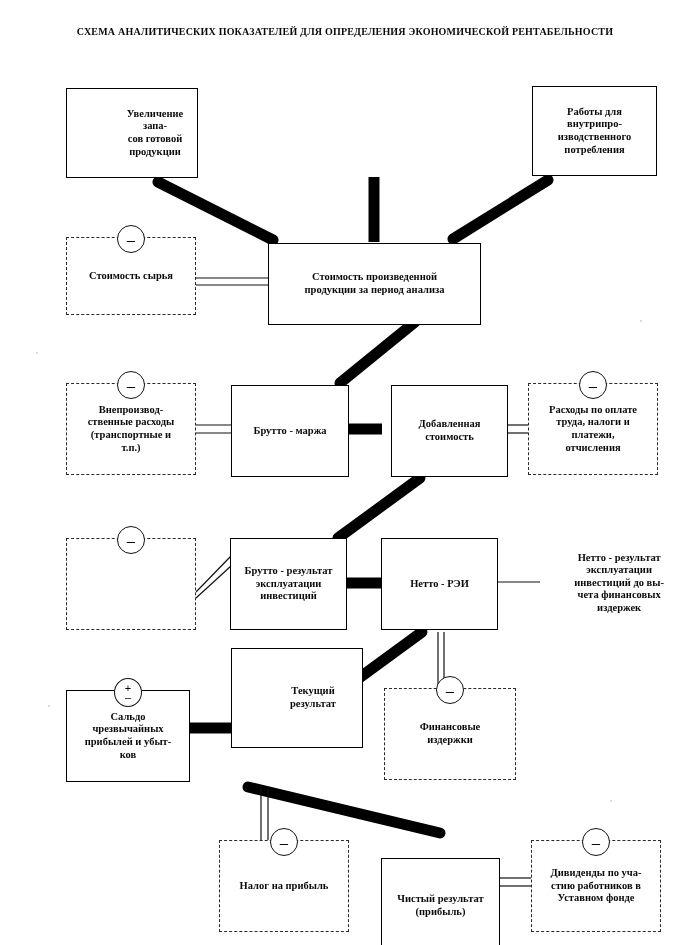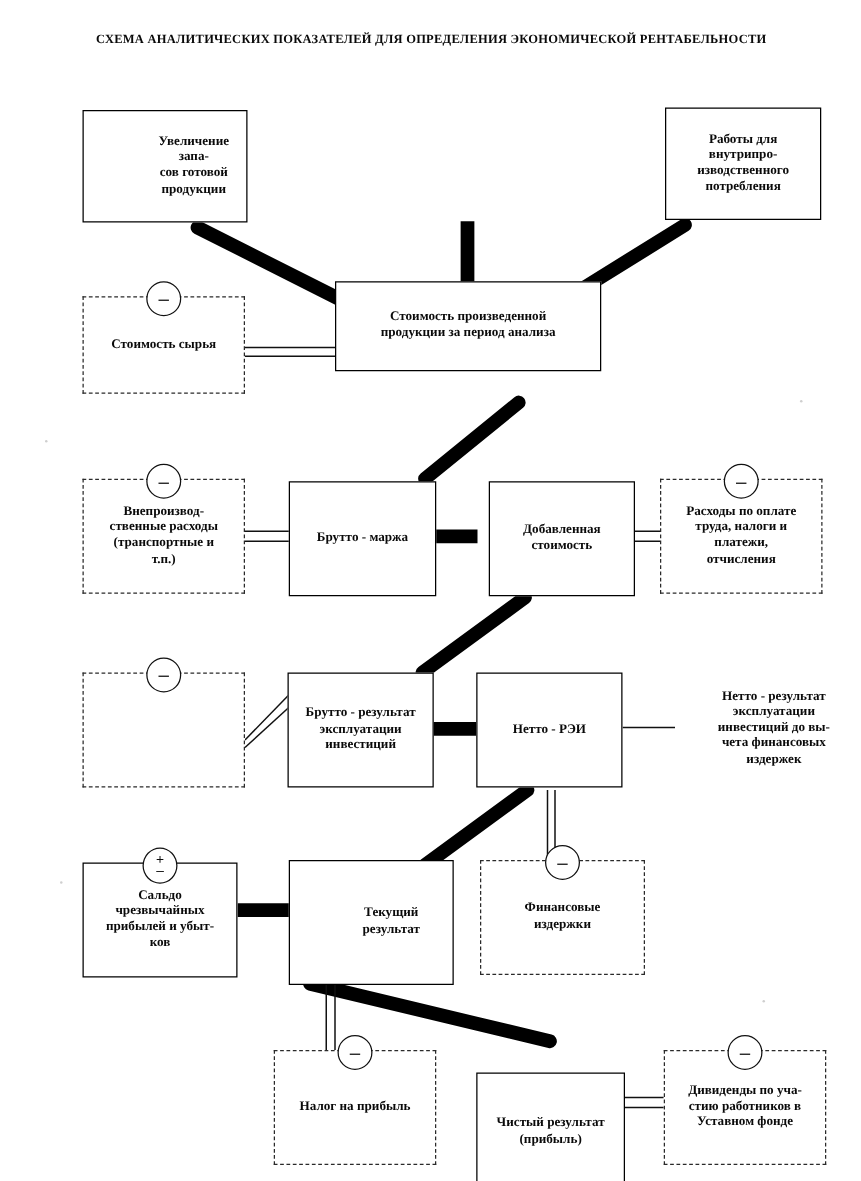--- a/index.html
+++ b/index.html
@@ -100,21 +100,21 @@
 потребления</span>
   </div>
 
   <div class="node dashed" style="left:66px;top:237px;width:130px;height:78px;">
     <div class="sign" style="top:-13px;">
       <span>–</span>
     </div>
     <span class="txt">Стоимость сырья</span>
   </div>
 
-  <div class="node solid" style="left:268px;top:225px;width:213px;height:72px;">
+  <div class="node solid" style="left:268px;top:243px;width:213px;height:82px;">
     <span class="txt">Стоимость произведенной
 продукции за период анализа</span>
   </div>
 
   <div class="node dashed" style="left:66px;top:383px;width:130px;height:92px;">
     <div class="sign" style="top:-13px;">
       <span>–</span>
     </div>
     <span class="txt">Внепроизвод-
 ственные расходы
@@ -169,21 +169,21 @@
     <div class="sign pm" style="top:-13px;">
       <span>+</span>
       <span>–</span>
     </div>
     <span class="txt">Сальдо
 чрезвычайных
 прибылей и убыт-
 ков</span>
   </div>
 
-  <div class="node solid" style="left:231px;top:688px;width:132px;height:100px;padding-left:32px;">
+  <div class="node solid" style="left:231px;top:648px;width:132px;height:100px;padding-left:32px;">
     <span class="txt">Текущий результат</span>
   </div>
 
   <div class="node dashed" style="left:384px;top:688px;width:132px;height:92px;">
     <div class="sign" style="top:-13px;">
       <span>–</span>
     </div>
     <span class="txt">Финансовые
 издержки</span>
   </div>

